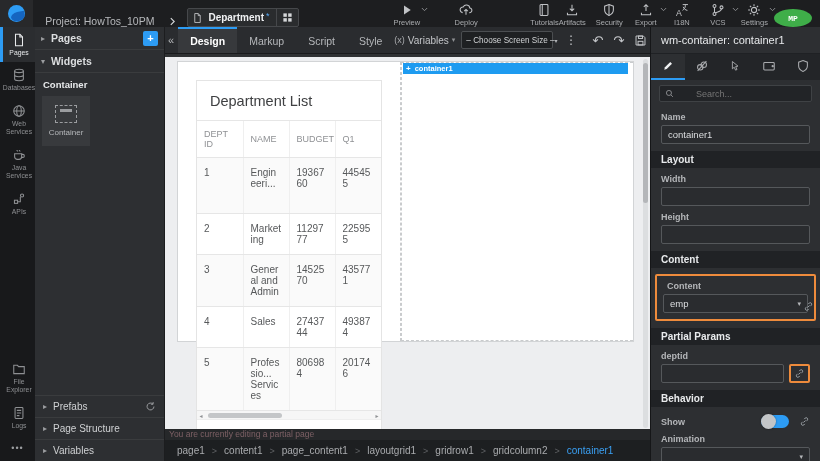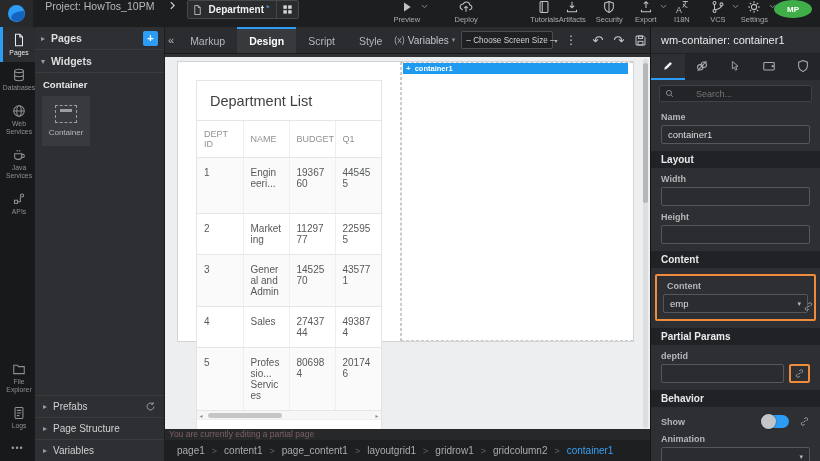--- a/index.html
+++ b/index.html
@@ -1,39 +1,39 @@
 <!DOCTYPE html>
 <html><head>
 <meta charset="utf-8">
 <style>
   * { margin:0; padding:0; box-sizing:border-box; }
   html,body { width:820px; height:461px; overflow:hidden; background:#1d1e20;
     font-family:"Liberation Sans","DejaVu Sans",sans-serif; }
   .app { width:820px; height:461px; display:flex; flex-direction:column; }
 
   
-  .topbar { height:27px; background:#1d1e20; display:flex; align-items:flex-start; flex:0 0 27px; }
+  .topbar { height:27px; background:#1d1e20; display:flex; align-items:flex-end; flex:0 0 27px; }
   .logo-tile { width:35px; height:27px; background:#28292b; display:flex; align-items:center; justify-content:center; }
   .logo-circle { width:17px; height:17px; border-radius:50%; background:#2e9df5; position:relative; overflow:hidden; }
   .logo-circle:after { content:""; position:absolute; left:3px; top:7px; width:14px; height:9px; background:#1565c0; border-radius:50% 0 50% 50%; transform:rotate(-12deg); }
   .proj { color:#b6b8bb; font-size:10.5px; margin-left:12px; white-space:nowrap; }
   .chev-sep { color:#d6d8da; font-size:11px; margin:0 10px 0 14px; }
   .page-selector { display:flex; align-items:center; background:#2a2c2e; border:1px solid #46484b; border-radius:2px; height:19px; padding:0 0 0 4px; }
   .page-selector .ficon { color:#c9cbcd; margin-right:5px; display:flex; }
   .page-selector .pname { color:#f0f1f3; font-size:10px; font-weight:bold; }
   .page-selector .star { color:#55a7f3; font-size:9px; margin:-3px 6px 0 2px; }
   .page-selector .grid-seg { border-left:1px solid #46484b; height:100%; display:flex; align-items:center; padding:0 5px; color:#d6d8da; }
   .tb-left-actions { display:flex; align-items:flex-start; margin-left:95px; gap:33px; }
   .tb-right-actions { display:flex; align-items:flex-start; margin-left:auto; gap:10px; }
   .tb-action { display:flex; flex-direction:column; align-items:center; color:#c0c2c5; cursor:pointer; position:relative; min-width:26px; }
   .tb-action .ic { height:14px; display:flex; align-items:center; }
   .tb-action .lb { font-size:7.5px; color:#a9abae; margin-top:1px; white-space:nowrap; }
   .tb-action .crt { position:absolute; right:-8px; top:4px; color:#8e9093; }
   .tb-action.gap-left { margin-left:18px; }
-  .avatar { width:40px; height:18px; border-radius:50%; background:#3fae49; color:#fff; font-size:8px; font-weight:bold; display:flex; align-items:center; justify-content:center; margin:0 8px 0 6px; }
+  .avatar { width:40px; height:18px; border-radius:50%; background:#3fae49; color:#fff; font-size:8px; font-weight:bold; display:flex; align-items:center; justify-content:center; margin:0 8px 0 6px;font-family:Liberation Mono, monospace; }
 
   
   .main { flex:1; display:flex; min-height:0; }
 
   
   .rail { width:35px; background:#18191b; display:flex; flex-direction:column; }
   .rail-item { display:flex; flex-direction:column; align-items:center; padding:6px 0 5px; color:#8e9093; cursor:pointer; border-left:3px solid transparent; }
   .rail-item .rlb { font-size:6.8px; margin-top:2px; text-align:center; line-height:1.25; }
   .rail-item.active { background:#2b2d30; border-left-color:#2d9cf4; color:#e8eaec; }
   .rail-spacer { flex:1; }
@@ -390,22 +390,22 @@
             <span class="tri">▸</span>
             <span>Variables</span>
           </div>
         </div>
     </aside>
 
     <section class="center">
       <div class="ctoolbar">
         <span class="collapse-btn">«</span>
         <div id="ctabs" style="display:flex;height:100%;">
+            <div class="ctab active">Design</div>
             <div class="ctab">Markup</div>
-            <div class="ctab active">Design</div>
             <div class="ctab">Script</div>
             <div class="ctab">Style</div>
           </div>
         <div class="vars">
           <span class="vx">(x)</span>
           <span>Variables</span>
           <span style="font-size:7px;color:#8e9093;">▾</span>
         </div>
         <div class="screen-select">
           <span>– Choose Screen Size –</span>

